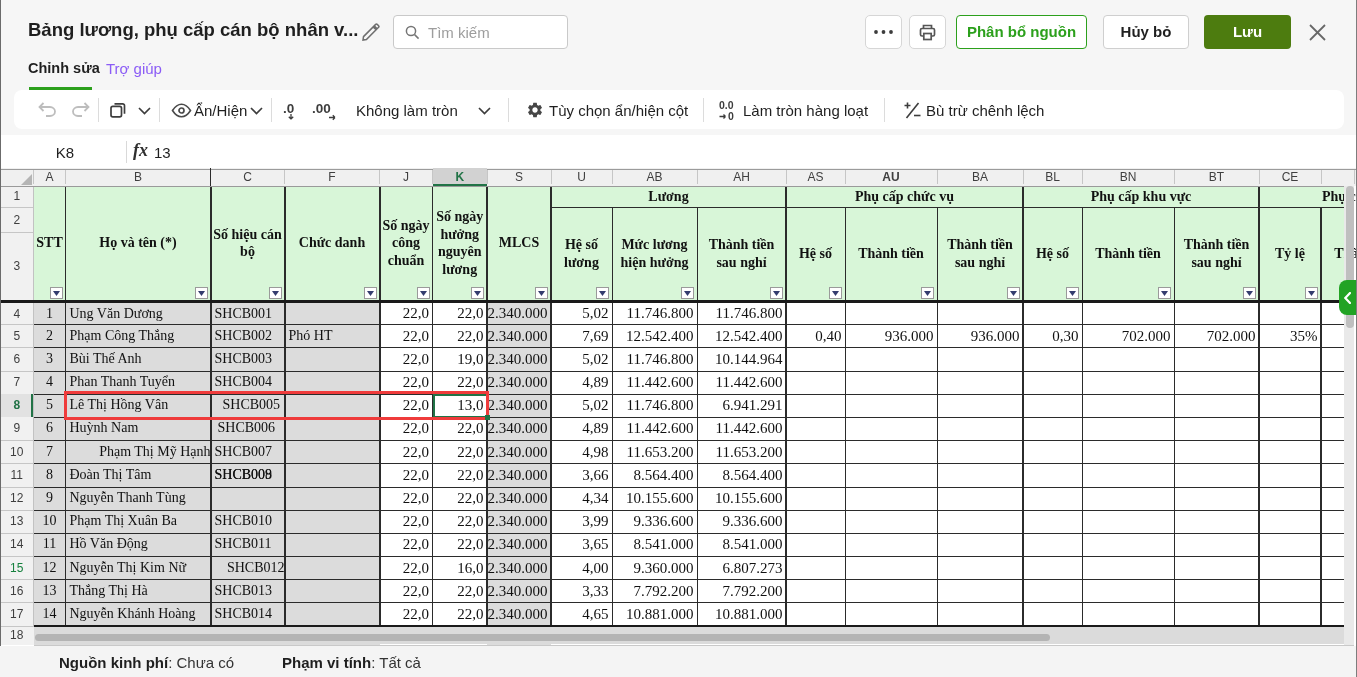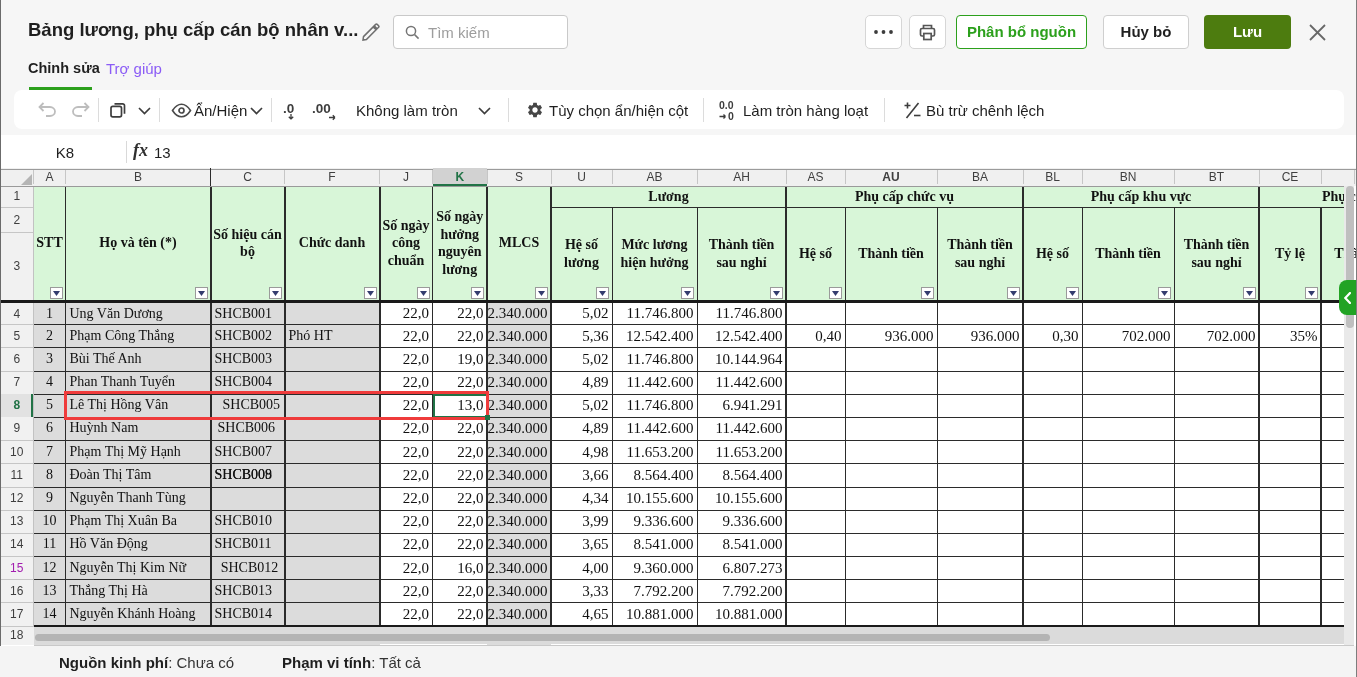--- a/index.html
+++ b/index.html
@@ -173,21 +173,21 @@
 <div class="ab" style="left:0px;top:440.6px;width:33.5px;height:23.19999999999999px;font-size:12px;color:#3f3f3f;font-weight:400;text-align:center;line-height:23.19999999999999px">10</div>
 <div class="ab" style="left:0px;top:463.3px;width:33.5px;height:1px;background:#c6c6c6"></div>
 <div class="ab" style="left:0px;top:463.8px;width:33.5px;height:23.19999999999999px;font-size:12px;color:#3f3f3f;font-weight:400;text-align:center;line-height:23.19999999999999px">11</div>
 <div class="ab" style="left:0px;top:486.5px;width:33.5px;height:1px;background:#c6c6c6"></div>
 <div class="ab" style="left:0px;top:487.0px;width:33.5px;height:23.19999999999999px;font-size:12px;color:#3f3f3f;font-weight:400;text-align:center;line-height:23.19999999999999px">12</div>
 <div class="ab" style="left:0px;top:509.7px;width:33.5px;height:1px;background:#c6c6c6"></div>
 <div class="ab" style="left:0px;top:510.2px;width:33.5px;height:23.19999999999999px;font-size:12px;color:#3f3f3f;font-weight:400;text-align:center;line-height:23.19999999999999px">13</div>
 <div class="ab" style="left:0px;top:532.9px;width:33.5px;height:1px;background:#c6c6c6"></div>
 <div class="ab" style="left:0px;top:533.4px;width:33.5px;height:23.200000000000045px;font-size:12px;color:#3f3f3f;font-weight:400;text-align:center;line-height:23.200000000000045px">14</div>
 <div class="ab" style="left:0px;top:556.1px;width:33.5px;height:1px;background:#c6c6c6"></div>
-<div class="ab" style="left:0px;top:556.6px;width:33.5px;height:23.199999999999932px;font-size:12px;color:#a21caf;font-weight:400;text-align:center;line-height:23.199999999999932px">15</div>
+<div class="ab" style="left:0px;top:556.6px;width:33.5px;height:23.199999999999932px;font-size:12px;color:#15803d;font-weight:400;text-align:center;line-height:23.199999999999932px">15</div>
 <div class="ab" style="left:0px;top:579.3px;width:33.5px;height:1px;background:#c6c6c6"></div>
 <div class="ab" style="left:0px;top:579.8px;width:33.5px;height:23.100000000000023px;font-size:12px;color:#3f3f3f;font-weight:400;text-align:center;line-height:23.100000000000023px">16</div>
 <div class="ab" style="left:0px;top:602.4px;width:33.5px;height:1px;background:#c6c6c6"></div>
 <div class="ab" style="left:0px;top:602.9px;width:33.5px;height:23.100000000000023px;font-size:12px;color:#3f3f3f;font-weight:400;text-align:center;line-height:23.100000000000023px">17</div>
 <div class="ab" style="left:0px;top:625.5px;width:33.5px;height:1px;background:#c6c6c6"></div>
 <div class="ab" style="left:0px;top:626.0px;width:33.5px;height:19px;font-size:12px;color:#3f3f3f;text-align:center;line-height:19px">18</div>
 <div class="ab hdr" style="left:33.5px;top:186.0px;width:32.0px;height:114.0px;">
     <span>STT</span>
   </div>
 <div class="ab hdr" style="left:65.5px;top:186.0px;width:145.0px;height:114.0px;">
@@ -366,21 +366,21 @@
 <div class="ab cell" style="left:551.0px;top:302.5px;width:61.0px;height:22.19999999999999px;text-align:right;padding-right:3.5px;line-height:21.69999999999999px">5,02</div>
 <div class="ab cell" style="left:612.0px;top:302.5px;width:85.0px;height:22.19999999999999px;text-align:right;padding-right:3.5px;line-height:21.69999999999999px">11.746.800</div>
 <div class="ab cell" style="left:697.0px;top:302.5px;width:89.0px;height:22.19999999999999px;text-align:right;padding-right:3.5px;line-height:21.69999999999999px">11.746.800</div>
 <div class="ab cell" style="left:33.5px;top:324.7px;width:32.0px;height:23.19999999999999px;text-align:center;font-size:14px;line-height:22.69999999999999px">2</div>
 <div class="ab cell" style="left:65.5px;top:324.7px;width:145.0px;height:23.19999999999999px;text-align:left;font-size:14px;padding-left:4px;line-height:22.69999999999999px">Phạm Công Thắng</div>
 <div class="ab cell" style="left:210.5px;top:324.7px;width:74.0px;height:23.19999999999999px;text-align:left;font-size:14px;padding-left:4px;line-height:22.69999999999999px">SHCB002</div>
 <div class="ab cell" style="left:284.5px;top:324.7px;width:95.0px;height:23.19999999999999px;text-align:left;font-size:14px;padding-left:4px;line-height:22.69999999999999px">Phó HT</div>
 <div class="ab cell" style="left:379.5px;top:324.7px;width:53.0px;height:23.19999999999999px;text-align:right;padding-right:3.5px;line-height:22.69999999999999px">22,0</div>
 <div class="ab cell" style="left:432.5px;top:324.7px;width:54.5px;height:23.19999999999999px;text-align:right;padding-right:3.5px;line-height:22.69999999999999px">22,0</div>
 <div class="ab cell" style="left:487.0px;top:324.7px;width:64.0px;height:23.19999999999999px;text-align:right;padding-right:3.5px;line-height:22.69999999999999px">2.340.000</div>
-<div class="ab cell" style="left:551.0px;top:324.7px;width:61.0px;height:23.19999999999999px;text-align:right;padding-right:3.5px;line-height:22.69999999999999px">5,36</div>
+<div class="ab cell" style="left:551.0px;top:324.7px;width:61.0px;height:23.19999999999999px;text-align:right;padding-right:3.5px;line-height:22.69999999999999px">7,69</div>
 <div class="ab cell" style="left:612.0px;top:324.7px;width:85.0px;height:23.19999999999999px;text-align:right;padding-right:3.5px;line-height:22.69999999999999px">12.542.400</div>
 <div class="ab cell" style="left:697.0px;top:324.7px;width:89.0px;height:23.19999999999999px;text-align:right;padding-right:3.5px;line-height:22.69999999999999px">12.542.400</div>
 <div class="ab cell" style="left:786.0px;top:324.7px;width:59.0px;height:23.19999999999999px;text-align:right;padding-right:3.5px;line-height:22.69999999999999px">0,40</div>
 <div class="ab cell" style="left:845.0px;top:324.7px;width:92.0px;height:23.19999999999999px;text-align:right;padding-right:3.5px;line-height:22.69999999999999px">936.000</div>
 <div class="ab cell" style="left:937.0px;top:324.7px;width:86.0px;height:23.19999999999999px;text-align:right;padding-right:3.5px;line-height:22.69999999999999px">936.000</div>
 <div class="ab cell" style="left:1023.0px;top:324.7px;width:59.0px;height:23.19999999999999px;text-align:right;padding-right:3.5px;line-height:22.69999999999999px">0,30</div>
 <div class="ab cell" style="left:1082.0px;top:324.7px;width:92.0px;height:23.19999999999999px;text-align:right;padding-right:3.5px;line-height:22.69999999999999px">702.000</div>
 <div class="ab cell" style="left:1174.0px;top:324.7px;width:85.0px;height:23.19999999999999px;text-align:right;padding-right:3.5px;line-height:22.69999999999999px">702.000</div>
 <div class="ab cell" style="left:1259.0px;top:324.7px;width:62.0px;height:23.19999999999999px;text-align:right;padding-right:3.5px;line-height:22.69999999999999px">35%</div>
 <div class="ab cell" style="left:33.5px;top:347.9px;width:32.0px;height:23.100000000000023px;text-align:center;font-size:14px;line-height:22.600000000000023px">3</div>
@@ -413,21 +413,21 @@
 <div class="ab cell" style="left:33.5px;top:417.4px;width:32.0px;height:23.200000000000045px;text-align:center;font-size:14px;line-height:22.700000000000045px">6</div>
 <div class="ab cell" style="left:65.5px;top:417.4px;width:145.0px;height:23.200000000000045px;text-align:left;font-size:14px;padding-left:4px;line-height:22.700000000000045px">Huỳnh Nam</div>
 <div class="ab cell" style="left:210.5px;top:417.4px;width:74.0px;height:23.200000000000045px;text-align:left;font-size:14px;padding-left:7px;line-height:22.700000000000045px">SHCB006</div>
 <div class="ab cell" style="left:379.5px;top:417.4px;width:53.0px;height:23.200000000000045px;text-align:right;padding-right:3.5px;line-height:22.700000000000045px">22,0</div>
 <div class="ab cell" style="left:432.5px;top:417.4px;width:54.5px;height:23.200000000000045px;text-align:right;padding-right:3.5px;line-height:22.700000000000045px">22,0</div>
 <div class="ab cell" style="left:487.0px;top:417.4px;width:64.0px;height:23.200000000000045px;text-align:right;padding-right:3.5px;line-height:22.700000000000045px">2.340.000</div>
 <div class="ab cell" style="left:551.0px;top:417.4px;width:61.0px;height:23.200000000000045px;text-align:right;padding-right:3.5px;line-height:22.700000000000045px">4,89</div>
 <div class="ab cell" style="left:612.0px;top:417.4px;width:85.0px;height:23.200000000000045px;text-align:right;padding-right:3.5px;line-height:22.700000000000045px">11.442.600</div>
 <div class="ab cell" style="left:697.0px;top:417.4px;width:89.0px;height:23.200000000000045px;text-align:right;padding-right:3.5px;line-height:22.700000000000045px">11.442.600</div>
 <div class="ab cell" style="left:33.5px;top:440.6px;width:32.0px;height:23.19999999999999px;text-align:center;font-size:14px;line-height:22.69999999999999px">7</div>
-<div class="ab cell" style="left:65.5px;top:440.6px;width:145.0px;height:23.19999999999999px;text-align:left;font-size:14px;padding-left:4px;line-height:22.69999999999999px">Phạm Thị Mỹ Hạnh</div>
+<div class="ab cell" style="left:65.5px;top:440.6px;width:145.0px;height:23.19999999999999px;text-align:right;font-size:14px;padding-left:4px;line-height:22.69999999999999px">Phạm Thị Mỹ Hạnh</div>
 <div class="ab cell" style="left:210.5px;top:440.6px;width:74.0px;height:23.19999999999999px;text-align:left;font-size:14px;padding-left:4px;line-height:22.69999999999999px">SHCB007</div>
 <div class="ab cell" style="left:379.5px;top:440.6px;width:53.0px;height:23.19999999999999px;text-align:right;padding-right:3.5px;line-height:22.69999999999999px">22,0</div>
 <div class="ab cell" style="left:432.5px;top:440.6px;width:54.5px;height:23.19999999999999px;text-align:right;padding-right:3.5px;line-height:22.69999999999999px">22,0</div>
 <div class="ab cell" style="left:487.0px;top:440.6px;width:64.0px;height:23.19999999999999px;text-align:right;padding-right:3.5px;line-height:22.69999999999999px">2.340.000</div>
 <div class="ab cell" style="left:551.0px;top:440.6px;width:61.0px;height:23.19999999999999px;text-align:right;padding-right:3.5px;line-height:22.69999999999999px">4,98</div>
 <div class="ab cell" style="left:612.0px;top:440.6px;width:85.0px;height:23.19999999999999px;text-align:right;padding-right:3.5px;line-height:22.69999999999999px">11.653.200</div>
 <div class="ab cell" style="left:697.0px;top:440.6px;width:89.0px;height:23.19999999999999px;text-align:right;padding-right:3.5px;line-height:22.69999999999999px">11.653.200</div>
 <div class="ab cell" style="left:33.5px;top:463.8px;width:32.0px;height:23.19999999999999px;text-align:center;font-size:14px;line-height:22.69999999999999px">8</div>
 <div class="ab cell" style="left:65.5px;top:463.8px;width:145.0px;height:23.19999999999999px;text-align:left;font-size:14px;padding-left:4px;line-height:22.69999999999999px">Đoàn Thị Tâm</div>
 <div class="ab cell" style="left:210.5px;top:463.8px;width:74.0px;height:23.19999999999999px;text-align:left;font-size:14px;padding-left:4px;line-height:22.69999999999999px">SHCB008</div>
@@ -459,21 +459,21 @@
 <div class="ab cell" style="left:65.5px;top:533.4px;width:145.0px;height:23.200000000000045px;text-align:left;font-size:14px;padding-left:4px;line-height:22.700000000000045px">Hồ Văn Động</div>
 <div class="ab cell" style="left:210.5px;top:533.4px;width:74.0px;height:23.200000000000045px;text-align:left;font-size:14px;padding-left:4px;line-height:22.700000000000045px">SHCB011</div>
 <div class="ab cell" style="left:379.5px;top:533.4px;width:53.0px;height:23.200000000000045px;text-align:right;padding-right:3.5px;line-height:22.700000000000045px">22,0</div>
 <div class="ab cell" style="left:432.5px;top:533.4px;width:54.5px;height:23.200000000000045px;text-align:right;padding-right:3.5px;line-height:22.700000000000045px">22,0</div>
 <div class="ab cell" style="left:487.0px;top:533.4px;width:64.0px;height:23.200000000000045px;text-align:right;padding-right:3.5px;line-height:22.700000000000045px">2.340.000</div>
 <div class="ab cell" style="left:551.0px;top:533.4px;width:61.0px;height:23.200000000000045px;text-align:right;padding-right:3.5px;line-height:22.700000000000045px">3,65</div>
 <div class="ab cell" style="left:612.0px;top:533.4px;width:85.0px;height:23.200000000000045px;text-align:right;padding-right:3.5px;line-height:22.700000000000045px">8.541.000</div>
 <div class="ab cell" style="left:697.0px;top:533.4px;width:89.0px;height:23.200000000000045px;text-align:right;padding-right:3.5px;line-height:22.700000000000045px">8.541.000</div>
 <div class="ab cell" style="left:33.5px;top:556.6px;width:32.0px;height:23.199999999999932px;text-align:center;font-size:14px;line-height:22.699999999999932px">12</div>
 <div class="ab cell" style="left:65.5px;top:556.6px;width:145.0px;height:23.199999999999932px;text-align:left;font-size:14px;padding-left:4px;line-height:22.699999999999932px">Nguyễn Thị Kim Nữ</div>
-<div class="ab cell" style="left:210.5px;top:556.6px;width:74.0px;height:23.199999999999932px;text-align:center;font-size:14px;padding-left:4px;line-height:22.699999999999932px">SHCB012</div>
+<div class="ab cell" style="left:210.5px;top:556.6px;width:74.0px;height:23.199999999999932px;text-align:right;font-size:14px;padding-left:4px;line-height:22.699999999999932px">SHCB012</div>
 <div class="ab cell" style="left:379.5px;top:556.6px;width:53.0px;height:23.199999999999932px;text-align:right;padding-right:3.5px;line-height:22.699999999999932px">22,0</div>
 <div class="ab cell" style="left:432.5px;top:556.6px;width:54.5px;height:23.199999999999932px;text-align:right;padding-right:3.5px;line-height:22.699999999999932px">16,0</div>
 <div class="ab cell" style="left:487.0px;top:556.6px;width:64.0px;height:23.199999999999932px;text-align:right;padding-right:3.5px;line-height:22.699999999999932px">2.340.000</div>
 <div class="ab cell" style="left:551.0px;top:556.6px;width:61.0px;height:23.199999999999932px;text-align:right;padding-right:3.5px;line-height:22.699999999999932px">4,00</div>
 <div class="ab cell" style="left:612.0px;top:556.6px;width:85.0px;height:23.199999999999932px;text-align:right;padding-right:3.5px;line-height:22.699999999999932px">9.360.000</div>
 <div class="ab cell" style="left:697.0px;top:556.6px;width:89.0px;height:23.199999999999932px;text-align:right;padding-right:3.5px;line-height:22.699999999999932px">6.807.273</div>
 <div class="ab cell" style="left:33.5px;top:579.8px;width:32.0px;height:23.100000000000023px;text-align:center;font-size:14px;line-height:22.600000000000023px">13</div>
 <div class="ab cell" style="left:65.5px;top:579.8px;width:145.0px;height:23.100000000000023px;text-align:left;font-size:14px;padding-left:4px;line-height:22.600000000000023px">Thắng Thị Hà</div>
 <div class="ab cell" style="left:210.5px;top:579.8px;width:74.0px;height:23.100000000000023px;text-align:left;font-size:14px;padding-left:4px;line-height:22.600000000000023px">SHCB013</div>
 <div class="ab cell" style="left:379.5px;top:579.8px;width:53.0px;height:23.100000000000023px;text-align:right;padding-right:3.5px;line-height:22.600000000000023px">22,0</div>

